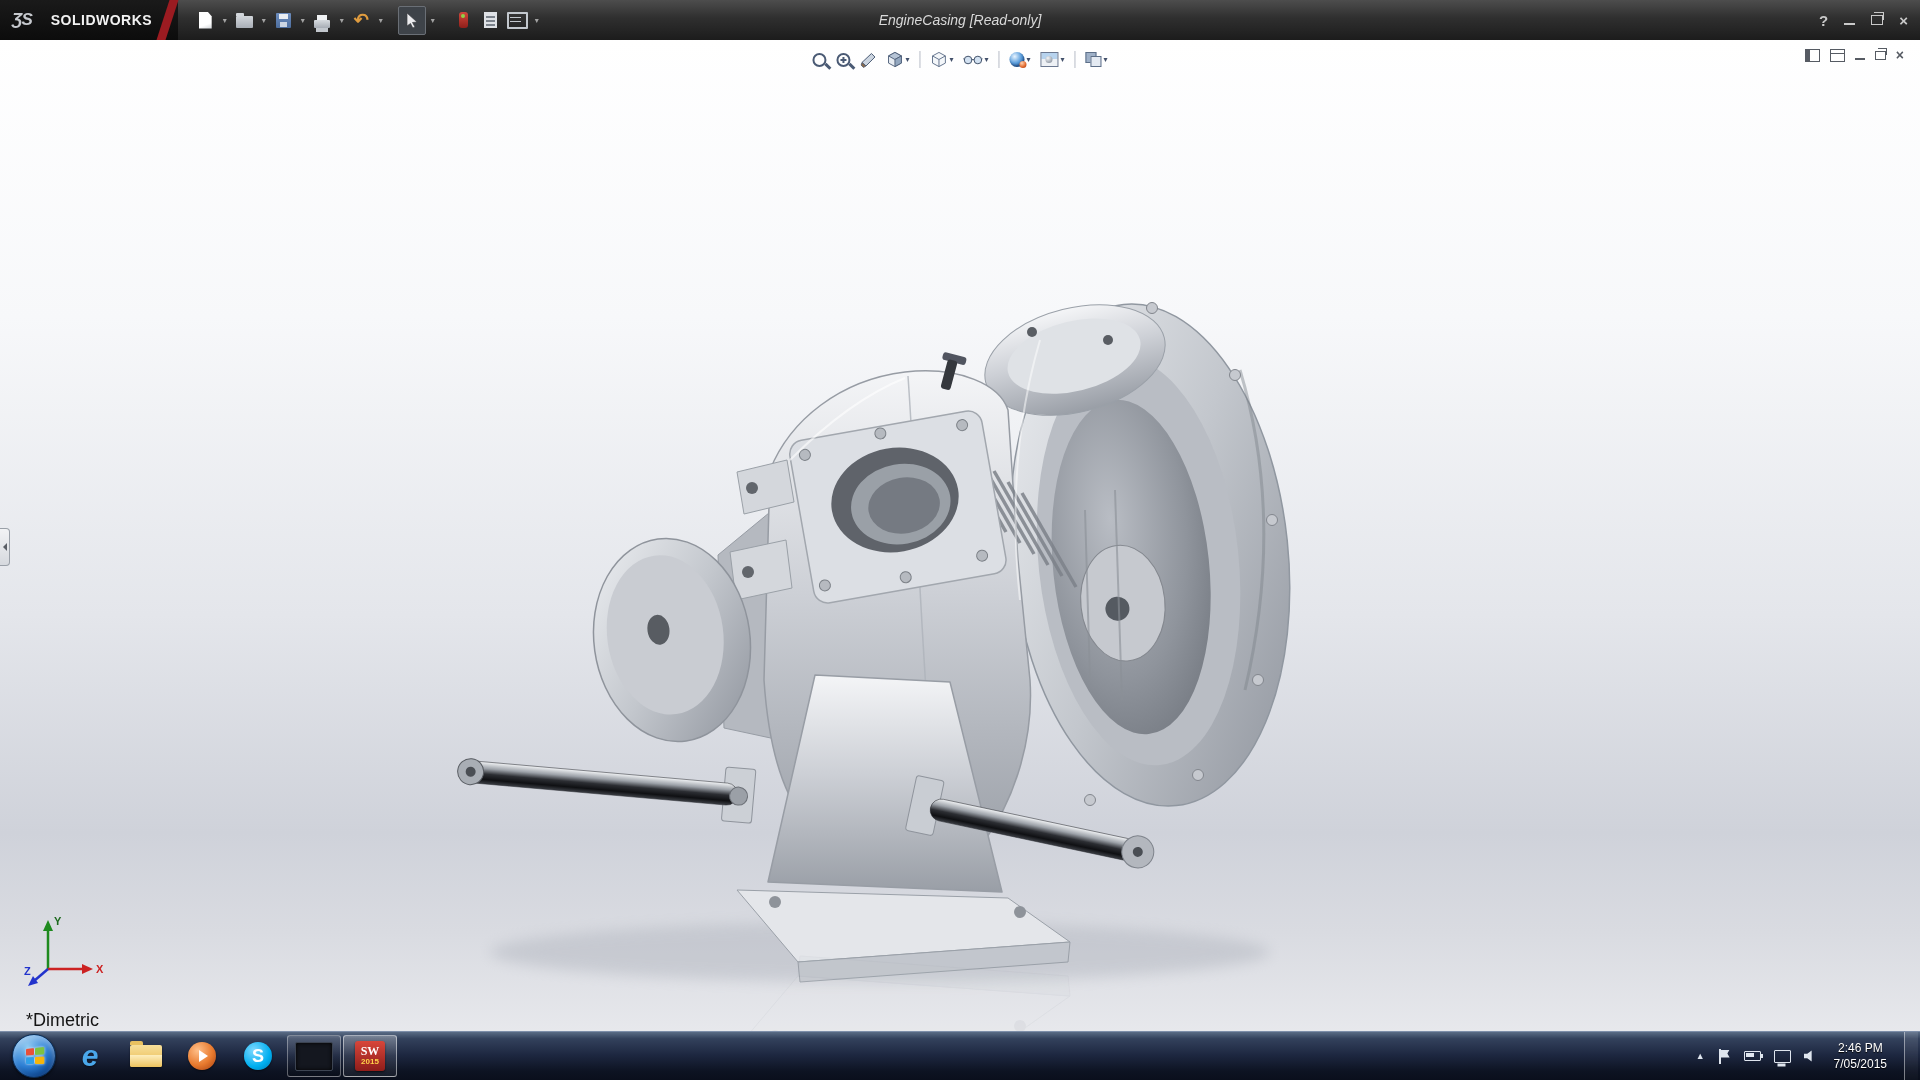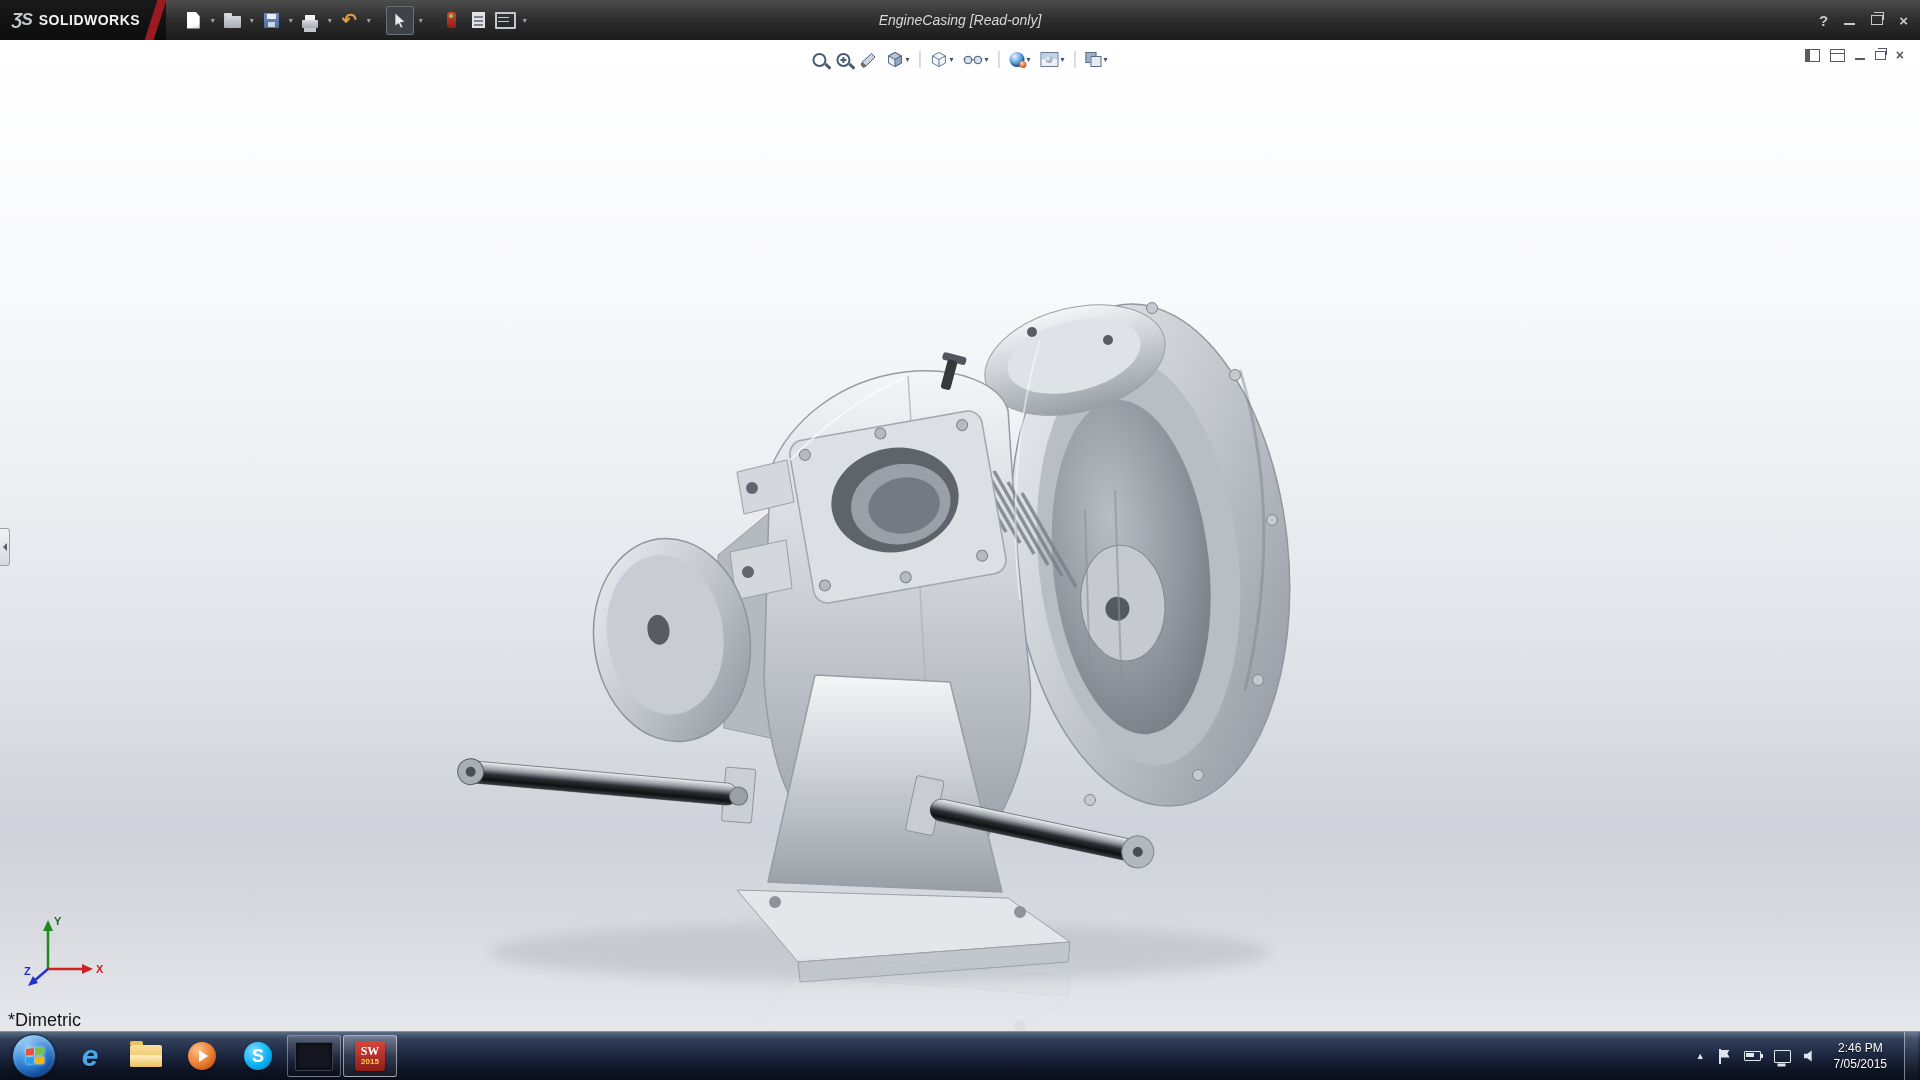--- a/index.html
+++ b/index.html
@@ -3,21 +3,21 @@
 <meta charset="utf-8">
 <style>
   html,body{margin:0;padding:0;}
   body{width:1920px;height:1080px;overflow:hidden;font-family:"Liberation Sans",sans-serif;background:#000;}
   .screen{position:relative;width:1920px;height:1080px;}
 
   
   .titlebar{position:absolute;top:0;left:0;right:0;height:40px;
     background:linear-gradient(180deg,#4d4d4d 0%,#2f2f2f 45%,#1c1c1c 100%);
     display:flex;align-items:center;z-index:30;}
-  .logo{display:flex;align-items:center;gap:7px;height:100%;padding:0 26px 0 12px;position:relative;
+  .logo{display:flex;align-items:center;gap:19px;height:100%;padding:0 26px 0 12px;position:relative;
     background:linear-gradient(180deg,#1a1a1a,#0c0c0c);}
   .logo::after{content:"";position:absolute;right:6px;top:0;width:9px;height:100%;
     background:#9b1b21;transform:skewX(-18deg);}
   .logo-mark{color:#c6c9ce;font-weight:bold;font-style:italic;font-size:17px;letter-spacing:-1px;}
   .logo-text{color:#f2f2f2;font-weight:bold;font-size:14px;letter-spacing:.5px;}
   .tb{display:flex;align-items:center;height:100%;margin-left:14px;gap:1px;}
   .tbtn{height:27px;min-width:26px;display:flex;align-items:center;justify-content:center;border-radius:2px;position:relative;}
   .tbtn.pressed{background:#3e4349;border:1px solid #6a6f76;}
   .chev{font-size:8px;color:#a3a3a3;width:11px;text-align:center;}
   .tb-gap{width:10px;}
@@ -79,21 +79,21 @@
   .d-restore::before{content:"";position:absolute;left:2px;top:-4px;width:8px;height:6px;border:1.5px solid #565b63;border-bottom:none;border-left:none;}
   .d-close{font-size:14px;font-weight:bold;line-height:1;}
 
   
   .panel-handle{position:absolute;left:0;top:488px;width:9px;height:36px;background:linear-gradient(#f2f3f5,#d6d9de);
     border:1px solid #9aa0a8;border-left:none;border-radius:0 4px 4px 0;display:flex;align-items:center;justify-content:center;z-index:20;}
   .panel-handle::before{content:"";width:0;height:0;border-top:4px solid transparent;border-bottom:4px solid transparent;border-right:4px solid #5a5f66;}
 
   
   .triad{position:absolute;left:24px;bottom:36px;z-index:15;}
-  .view-label{position:absolute;left:8px;bottom:0px;font-size:18px;color:#141414;z-index:15;}
+  .view-label{position:absolute;left:26px;bottom:0px;font-size:18px;color:#141414;z-index:15;}
 
   
   .taskbar{position:absolute;bottom:0;left:0;right:0;height:49px;box-sizing:border-box;
     background:linear-gradient(180deg,#5a6c85 0%,#33415c 14%,#1d2740 48%,#0d1322 82%,#0a0f1c 100%);
     border-top:1px solid #7d8ea9;display:flex;align-items:center;padding-left:6px;z-index:40;}
   .orb{width:42px;height:42px;border-radius:50%;margin:0 6px;
     background:radial-gradient(circle at 35% 28%,#8ecaf2,#2d7fd4 48%,#0a3f86 78%,#062a5e);
     border:1px solid #0b2d55;box-shadow:inset 0 4px 6px rgba(255,255,255,.45),0 1px 3px rgba(0,0,0,.6);
     display:flex;align-items:center;justify-content:center;}
   .orb-flag{width:19px;height:16px;display:grid;grid-template-columns:1fr 1fr;grid-template-rows:1fr 1fr;gap:1.5px;

